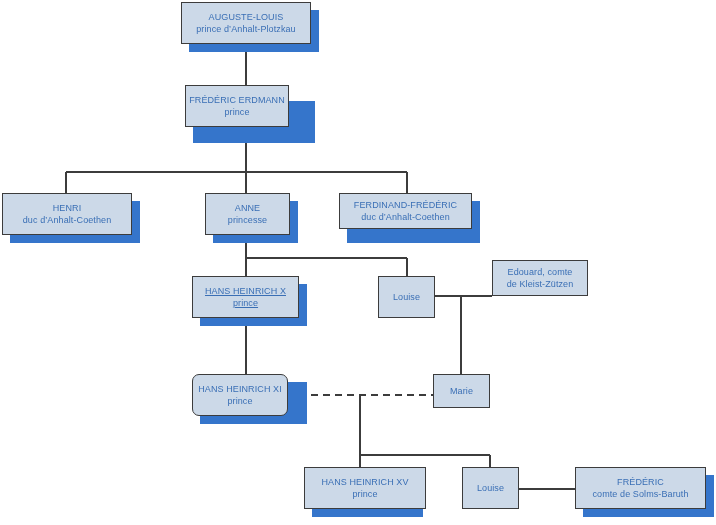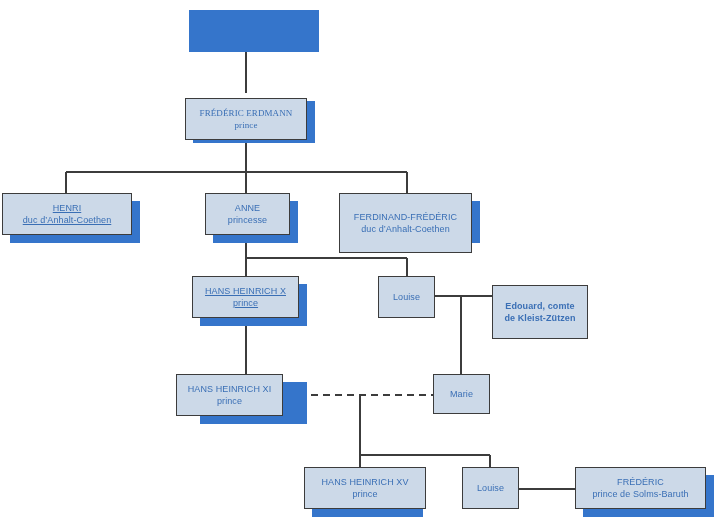--- a/index.html
+++ b/index.html
@@ -79,74 +79,78 @@
       <path d="M490,455 L490,467"></path>
 
       <path d="M519,489 L575,489"></path>
     </g>
     <g stroke="#3c3c3c" stroke-width="1.8" fill="none" stroke-dasharray="7,5">
 
       <path d="M299,395 L433,395"></path>
     </g>
   </svg>
 
+  <div class="node" style="left:181px;top:2px;width:130px;height:42px;">
+    <span class="l1">AUGUSTE-LOUIS</span>
+    <span class="l2">prince d’Anhalt-Plotzkau</span>
+  </div>
 
-  <div class="node" style="left:185px;top:98px;width:122px;height:42px;font-family:Liberation Serif, serif;">
+  <div class="node" style="left:185px;top:85px;width:104px;height:42px;">
     <span class="l1">FRÉDÉRIC ERDMANN</span>
     <span class="l2">prince</span>
   </div>
 
-  <div class="node" style="left:2px;top:193px;width:130px;height:42px;text-decoration:underline;">
+  <div class="node" style="left:2px;top:193px;width:130px;height:42px;">
     <span class="l1">HENRI</span>
     <span class="l2">duc d’Anhalt-Coethen</span>
   </div>
 
   <div class="node" style="left:205px;top:193px;width:85px;height:42px;">
     <span class="l1">ANNE</span>
     <span class="l2">princesse</span>
   </div>
 
-  <div class="node" style="left:339px;top:193px;width:133px;height:60px;">
+  <div class="node" style="left:339px;top:193px;width:133px;height:36px;">
     <span class="l1">FERDINAND-FRÉDÉRIC</span>
     <span class="l2">duc d’Anhalt-Coethen</span>
   </div>
 
   <div class="node" style="left:192px;top:276px;width:107px;height:42px;text-decoration:underline;">
     <span class="l1">HANS HEINRICH X</span>
     <span class="l2">prince</span>
   </div>
 
   <div class="node" style="left:378px;top:276px;width:57px;height:42px;">
     <span class="l1">Louise</span>
 
   </div>
 
-  <div class="node" style="left:492px;top:285px;width:96px;height:54px;font-weight:bold;">
+  <div class="node" style="left:492px;top:260px;width:96px;height:36px;">
     <span class="l1">Edouard, comte</span>
     <span class="l2">de Kleist-Zützen</span>
   </div>
 
-  <div class="node" style="left:176px;top:374px;width:107px;height:42px;">
+  <div class="node" style="left:192px;top:374px;width:96px;height:42px;border-radius:7px;">
     <span class="l1">HANS HEINRICH XI</span>
     <span class="l2">prince</span>
   </div>
 
-  <div class="node" style="left:433px;top:374px;width:57px;height:40px;">
+  <div class="node" style="left:433px;top:374px;width:57px;height:34px;">
     <span class="l1">Marie</span>
 
   </div>
 
   <div class="node" style="left:304px;top:467px;width:122px;height:42px;">
     <span class="l1">HANS HEINRICH XV</span>
     <span class="l2">prince</span>
   </div>
 
   <div class="node" style="left:462px;top:467px;width:57px;height:42px;">
     <span class="l1">Louise</span>
 
   </div>
 
   <div class="node" style="left:575px;top:467px;width:131px;height:42px;">
     <span class="l1">FRÉDÉRIC</span>
-    <span class="l2">prince de Solms-Baruth</span>
+    <span class="l2">comte de Solms-Baruth</span>
   </div>
 
 </div>
 
 </body></html>

